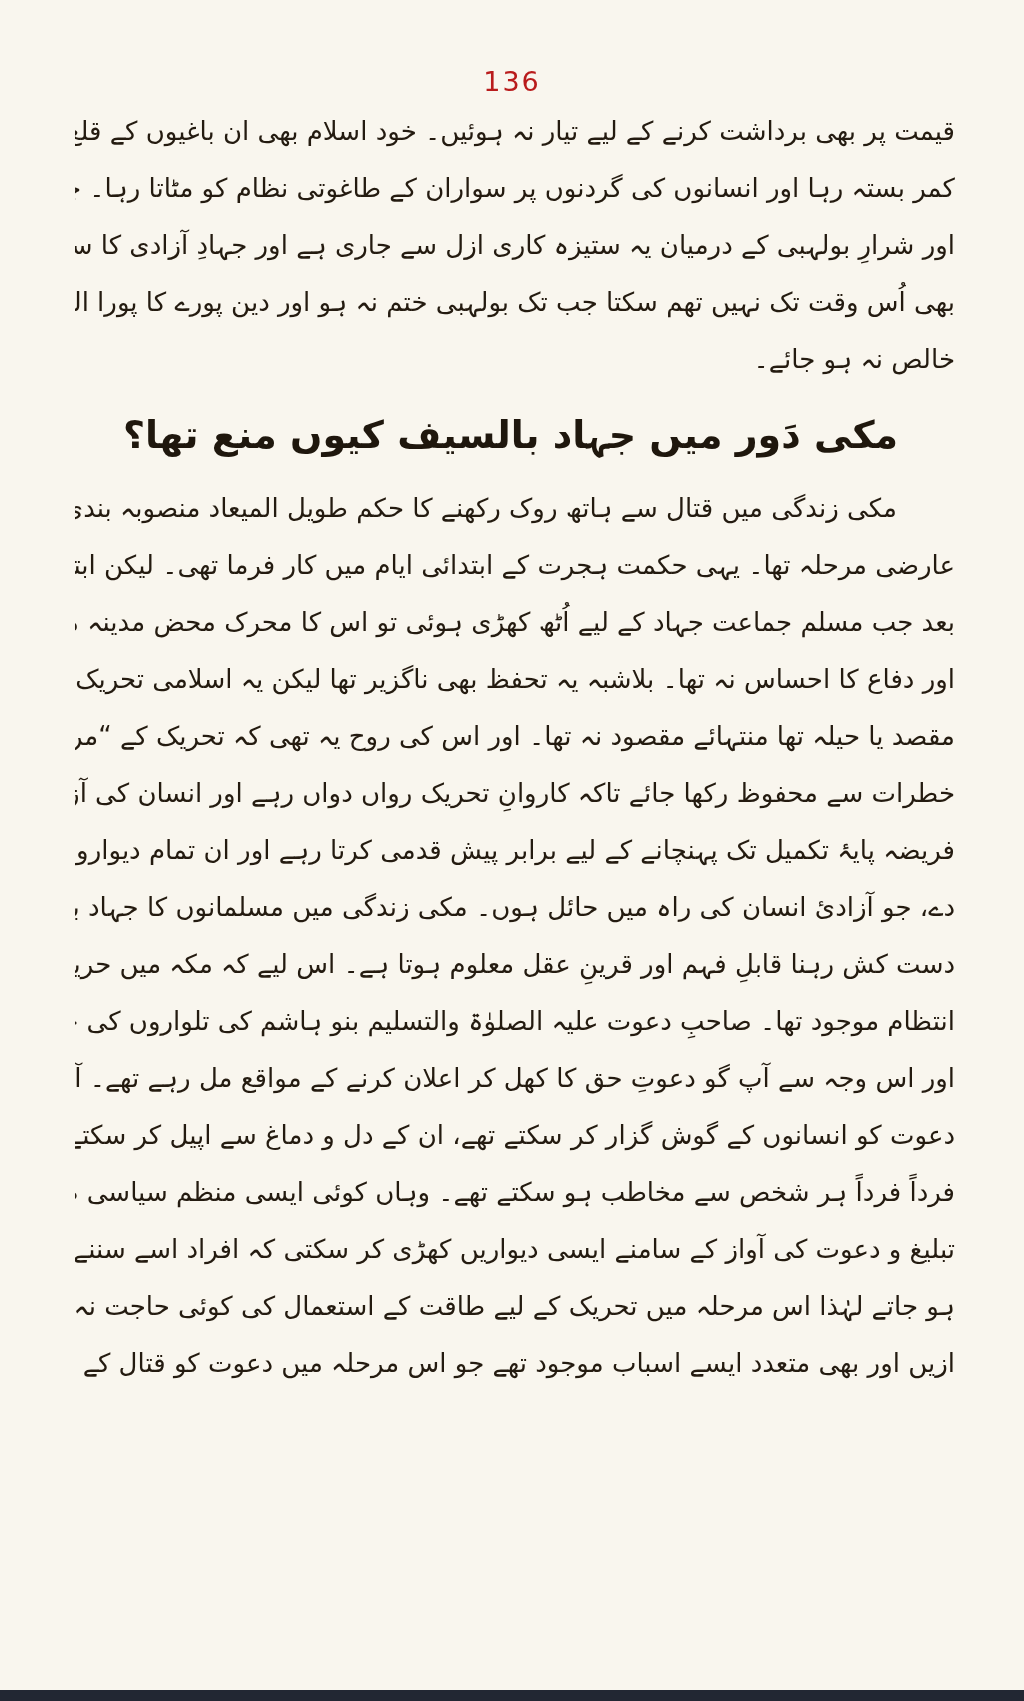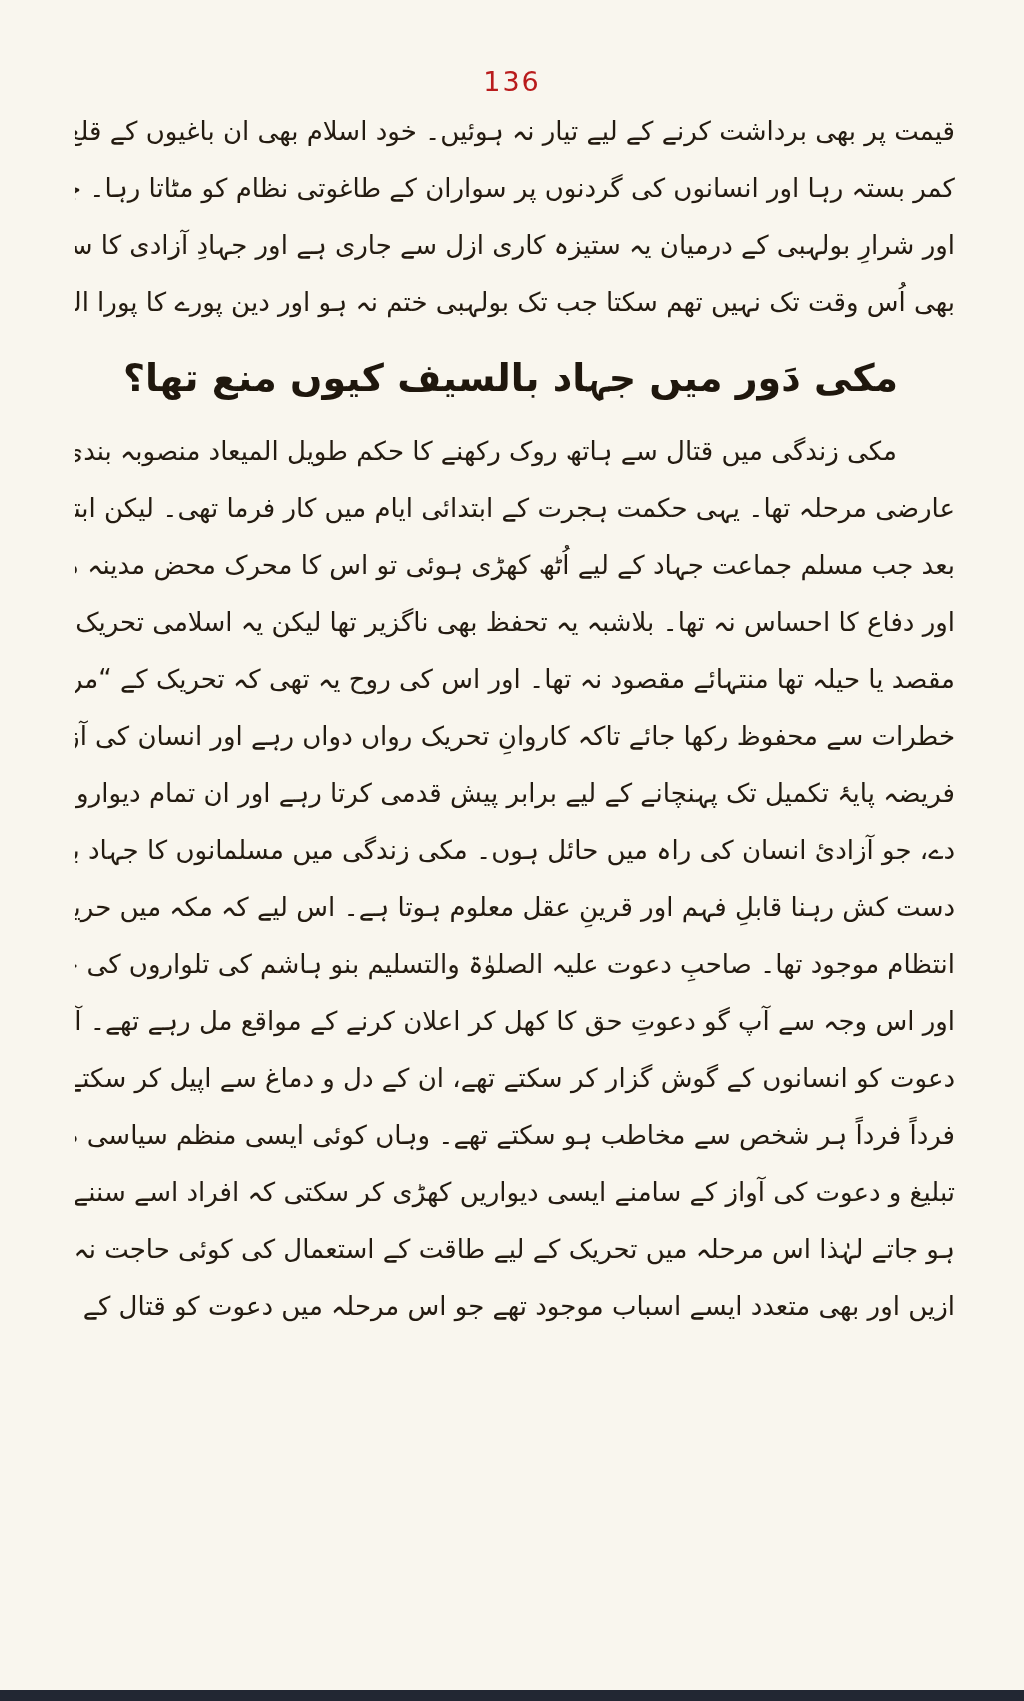--- a/index.html
+++ b/index.html
@@ -74,20 +74,21 @@
 
   <div class="page-number">136</div>
 
   <div class="text-column">
     <div>
         <div class="line">قیمت پر بھی برداشت کرنے کے لیے تیار نہ ہوئیں۔ خود اسلام بھی ان باغیوں کے قلع قمع پر</div>
         <div class="line">کمر بستہ رہا اور انسانوں کی گردنوں پر سواران کے طاغوتی نظام کو مٹاتا رہا۔ چراغِ مصطفوی</div>
         <div class="line">اور شرارِ بولہبی کے درمیان یہ ستیزہ کاری ازل سے جاری ہے اور جہادِ آزادی کا سیلِ رواں</div>
         <div class="line">بھی اُس وقت تک نہیں تھم سکتا جب تک بولہبی ختم نہ ہو اور دین پورے کا پورا اللہ کے لیے</div>
       </div>
+    <div class="line short-line">خالص نہ ہو جائے۔</div>
   </div>
 
   <h2 class="section-heading">مکی دَور میں جہاد بالسیف کیوں منع تھا؟</h2>
 
   <div class="text-column">
     <div class="line first-indent">مکی زندگی میں قتال سے ہاتھ روک رکھنے کا حکم طویل المیعاد منصوبہ بندی کا محض ایک</div>
     <div>
         <div class="line">عارضی مرحلہ تھا۔ یہی حکمت ہجرت کے ابتدائی ایام میں کار فرما تھی۔ لیکن ابتدائی ایام کے</div>
         <div class="line">بعد جب مسلم جماعت جہاد کے لیے اُٹھ کھڑی ہوئی تو اس کا محرک محض مدینہ منورہ کے تحفظ</div>
         <div class="line">اور دفاع کا احساس نہ تھا۔ بلاشبہ یہ تحفظ بھی ناگزیر تھا لیکن یہ اسلامی تحریک کا ایک ابتدائی</div>

